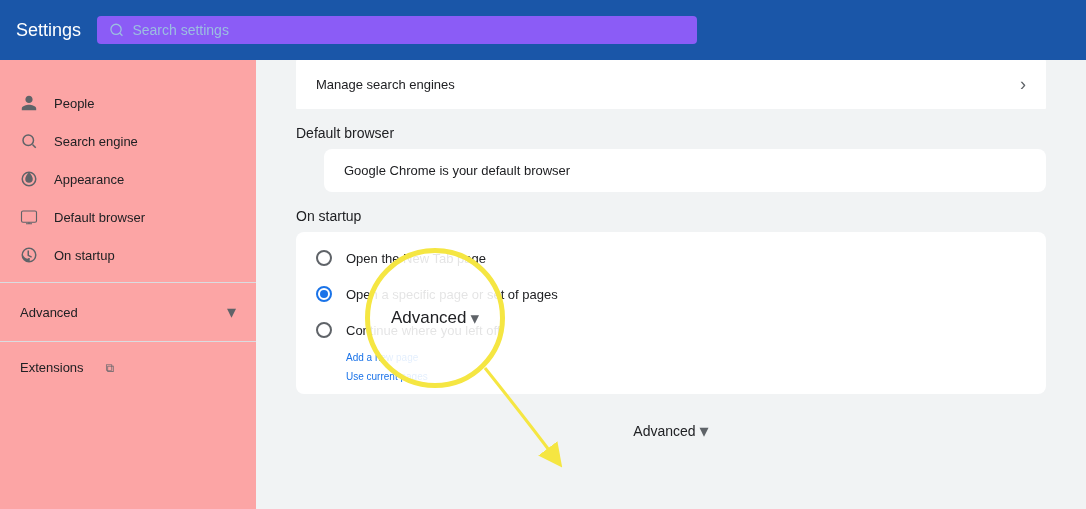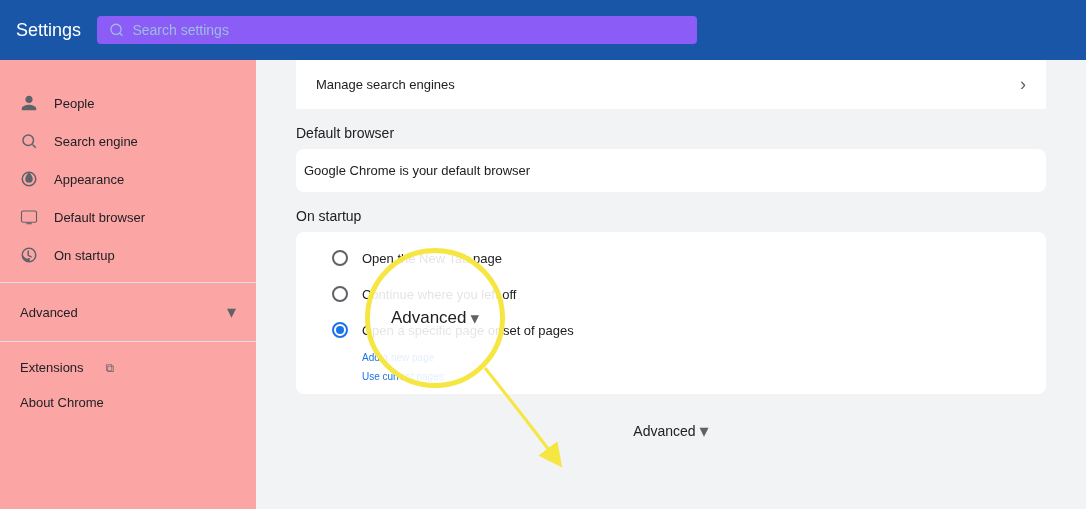--- a/index.html
+++ b/index.html
@@ -138,29 +138,30 @@
     }
     .section-title {
       font-size: 14px;
       font-weight: 500;
       color: #202124;
       margin: 16px 0 8px 0;
     }
     .default-browser-box {
       background: white;
       border-radius: 8px;
-      padding: 14px 8px;
+      padding: 14px 20px;
       font-size: 13px;
       color: #202124;
       margin-bottom: 12px;
+      margin-left: 28px;
     }
     .startup-card {
       background: white;
       border-radius: 8px;
-      padding: 8px 16px;
+      padding: 8px 0;
       margin-bottom: 12px;
     }
     .radio-row {
       display: flex;
       align-items: center;
       padding: 10px 20px;
       gap: 14px;
       font-size: 13px;
       color: #202124;
     }
@@ -280,23 +281,20 @@
     <hr class="divider">
     <div class="sidebar-section">
       <span>Advanced</span>
       <span class="chevron">▾</span>
     </div>
     <hr class="divider">
     <div class="sidebar-flat-item">
       <span>Extensions</span>
       <span class="ext-icon">⧉</span>
     </div>
-    <div class="sidebar-flat-item">
-      <span>About Chrome</span>
-    </div>
   </div>
 
   <div class="main">
 
     <div class="section-card" style="margin-top:0;">
       <div class="card-row">
         <span>Manage search engines</span>
         <span class="chevron-right">›</span>
       </div>
     </div>
@@ -306,26 +304,26 @@
       <span>Google Chrome is your default browser</span>
     </div>
 
     <div class="section-title">On startup</div>
     <div class="startup-card">
       <div class="radio-row">
         <div class="radio-btn"></div>
         <span>Open the New Tab page</span>
       </div>
       <div class="radio-row">
+        <div class="radio-btn selected"></div>
+        <span>Open a specific page or set of pages</span>
+      </div>
+      <div class="radio-row">
         <div class="radio-btn"></div>
         <span>Continue where you left off</span>
-      </div>
-      <div class="radio-row">
-        <div class="radio-btn selected"></div>
-        <span>Open a specific page or set of pages</span>
       </div>
       <div class="link-text">
         <span>Add a new page</span>
       </div>
       <div class="link-text">
         <span>Use current pages</span>
       </div>
     </div>
 
     <div class="advanced-dropdown-row">

